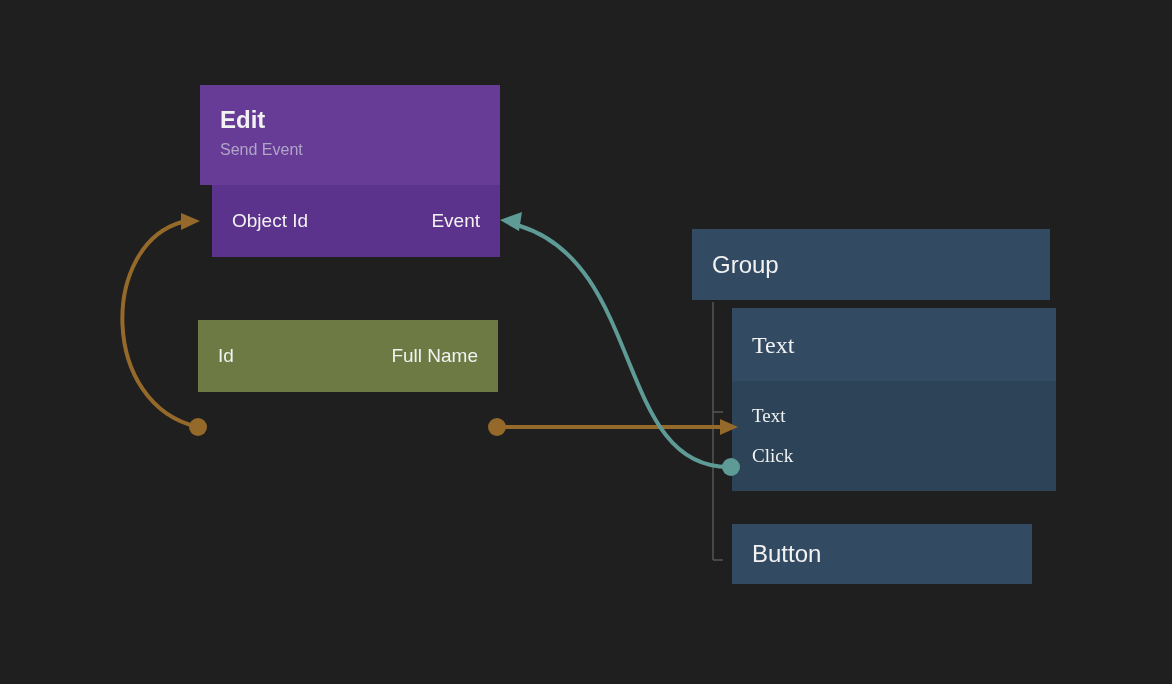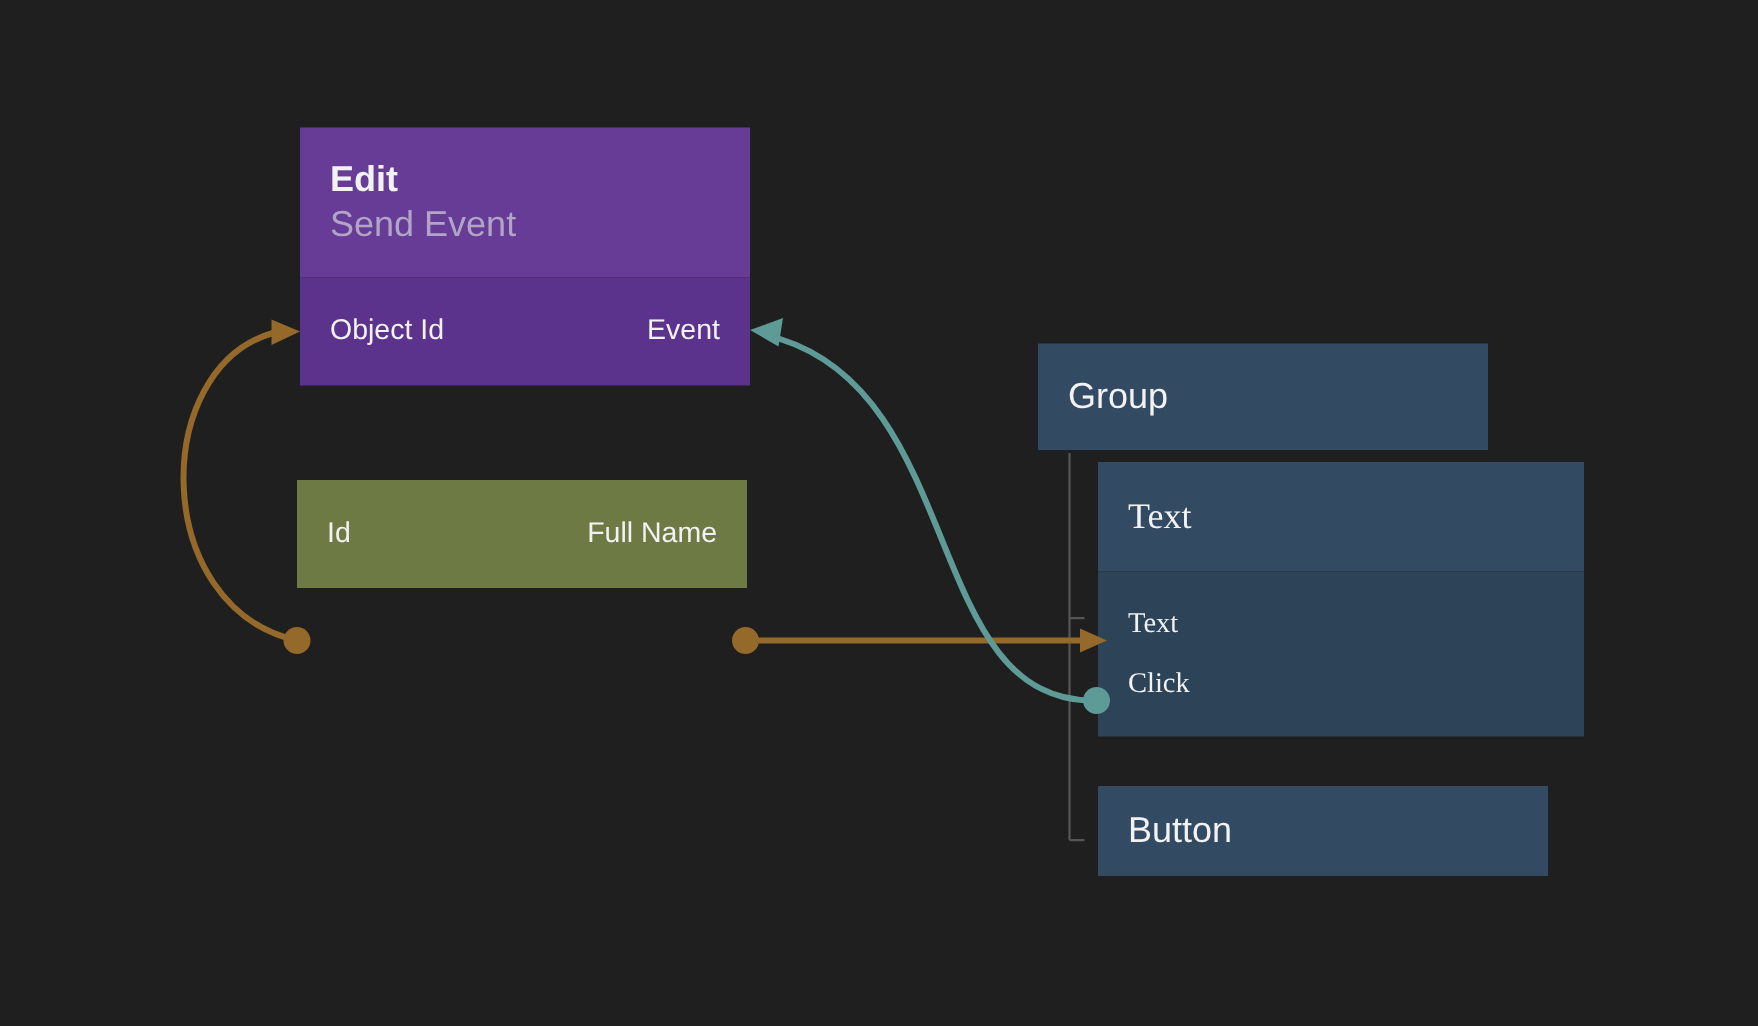--- a/index.html
+++ b/index.html
@@ -15,51 +15,52 @@
     background: var(--background, #1f1f1f);
   }
   .node {
     position: absolute;
     color: var(--title-text, #f2f2f2);
     box-sizing: border-box;
   }
   .node * { box-sizing: border-box; }
 
   .node-title { font-size: 24px; line-height: 30px; font-weight: 400; }
-  .node-subtitle { font-size: 24px; line-height: 30px; color: var(--subtitle-text, #b1a5c6); }
+  .node-subtitle { font-size: 16px; line-height: 30px; color: var(--subtitle-text, #b1a5c6); }
   .port-label { font-size: 19px; }
 
   
   .node-edit { left: 200px; top: 85px; width: 300px; }
   .node-edit .hdr {
     height: 100px; background: var(--edit-header, #673c97);
     padding: 20px 20px 0 20px;
   }
   .node-edit .node-title { font-weight: 600; }
   .node-edit .bdy {
     height: 72px; background: var(--edit-body, #5c338c);
     display: flex; align-items: center; justify-content: space-between;
     padding: 0 20px;
+    margin-left: 12px;
   }
 
   
   .node-object { left: 198px; top: 320px; width: 300px; }
   .node-object .hdr {
     height: 70px; background: var(--object-header, #78854f);
     display: flex; align-items: center; padding: 0 20px;
   }
   .node-object .bdy {
     height: 72px; background: var(--object-body, #6d7a44);
     display: flex; align-items: center; justify-content: space-between;
     padding: 0 20px;
   }
 
   
   .node-group {
-    left: 692px; top: 229px; width: 300px; height: 71px;
+    left: 692px; top: 229px; width: 358px; height: 71px;
     background: var(--blue-header, #334a63);
     display: flex; align-items: center; padding: 0 20px;
   }
   .node-text { left: 732px; top: 308px; width: 324px; font-family: Liberation Serif, serif; }
   .node-text .hdr {
     height: 73px; background: var(--blue-header, #334a63);
     display: flex; align-items: center; padding: 0 20px;
   }
   .node-text .bdy {
     height: 110px; background: var(--blue-body, #2d4458);

